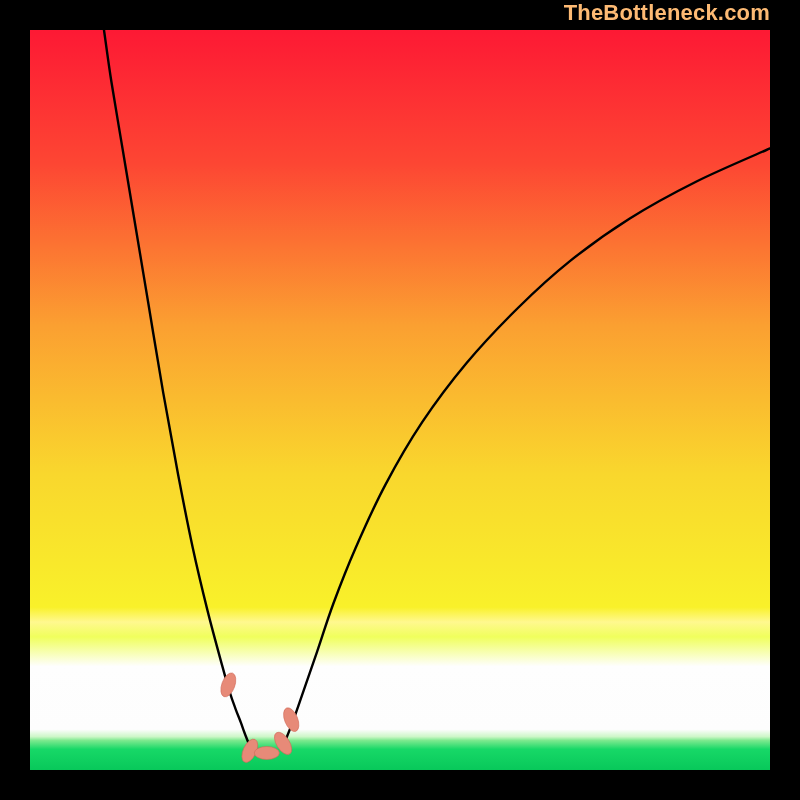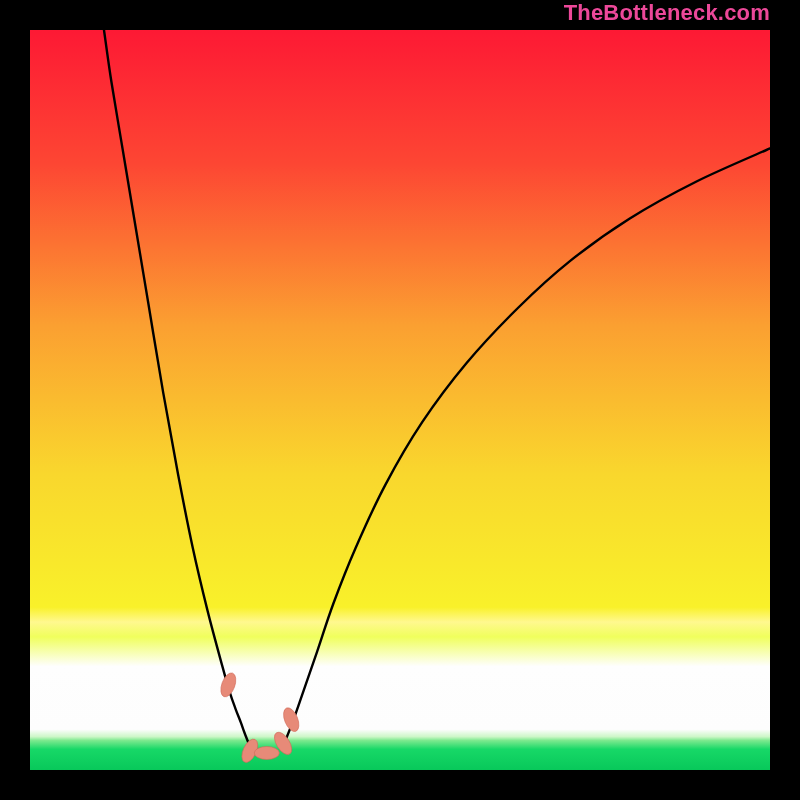--- a/index.html
+++ b/index.html
@@ -38,21 +38,21 @@
     width: 740px;
     height: 740px;
     display: block;
     pointer-events: none;
   }
   .watermark {
     position: absolute;
     right: 30px;
     top: 2px;
     font: 600 22px/1 Arial, Helvetica, sans-serif;
-    color: #ec4899;
+    color: #fdba74;
     letter-spacing: 0.2px;
   }
 </style>
 </head>
 <body>
 
 <div class="stage">
 
   <span class="watermark">TheBottleneck.com</span>
 

